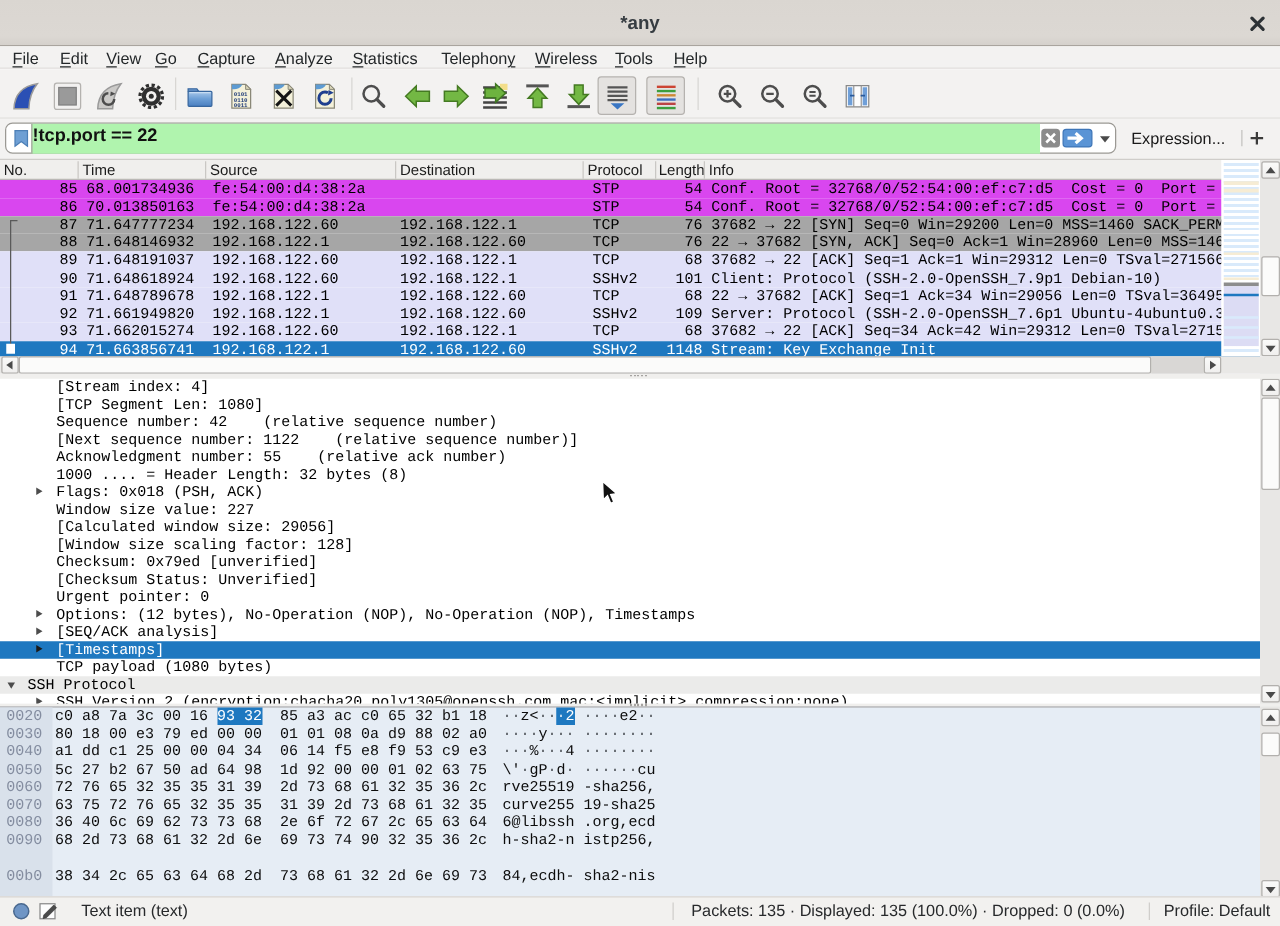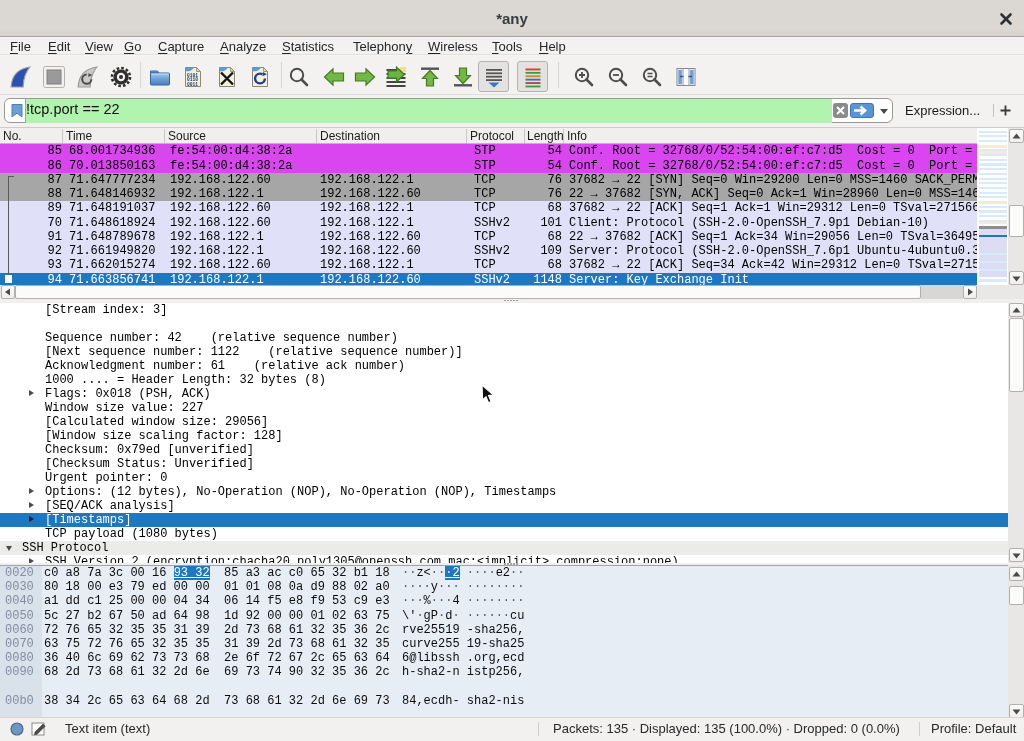--- a/index.html
+++ b/index.html
@@ -18,21 +18,21 @@
 u{text-decoration:underline;text-underline-offset:1.5px;}
 
 #toolbar{left:0;top:56px;width:1024px;height:39px;background:#f3f2f1;border-bottom:1px solid #e0dedc;box-sizing:border-box;}
 .tbi{position:absolute;top:65px;}
 .tsep{position:absolute;top:62px;width:1px;height:26px;background:#d8d6d3;}
 .pressed{position:absolute;top:61px;width:31px;height:31px;background:#e4e2e0;border:1px solid #b5b2af;border-radius:3px;box-sizing:border-box;}
 
 #fbar{left:0;top:95px;width:1024px;height:33px;background:#f3f2f1;border-bottom:1px solid #cfcdca;box-sizing:border-box;}
 #fbox{left:4px;top:98px;width:889px;height:25px;background:#fff;border:1px solid #9b9994;border-radius:6px;box-sizing:border-box;overflow:hidden;}
 #fgreen{left:25px;top:98.5px;width:807px;height:24px;background:#b0f4ae;border-left:1px solid #a5a39e;box-sizing:border-box;}
-#ftext{left:26px;top:101px;font-size:14.5px;color:#111;}
+#ftext{left:26px;top:101px;font-size:14.5px;color:#111;font-weight:bold;}
 #fclear{left:833px;top:103px;width:15px;height:15px;background:#8b8b8b;border-radius:3px;}
 #fapply{left:850px;top:103px;width:24px;height:15px;background:#5a94d5;border:1px solid #3e76b8;border-radius:3px;box-sizing:border-box;}
 #fexpr{left:905px;top:103px;font-size:13px;color:#1a1a1a;}
 #fsep{left:993px;top:104px;width:1px;height:13px;background:#c4c2c0;}
 
 #plist{left:0;top:128px;width:1024px;height:172px;background:#fff;}
 #phead{left:0;top:0px;width:1024px;height:16px;background:#f0efed;border-bottom:1px solid #bab8b5;box-sizing:border-box;font-size:12px;color:#1b1b1b;}
 #phead span{position:absolute;top:1px;}
 .hsep{position:absolute;top:1px;width:1px;height:14px;background:#c9c7c4;}
 .pr{position:absolute;left:0;width:1008px;height:14.25px;line-height:14.25px;overflow:hidden;}
@@ -60,21 +60,21 @@
 .tri{position:absolute;width:0;height:0;border-left:5px solid #4c4c4c;border-top:3.5px solid transparent;border-bottom:3.5px solid transparent;top:3.5px;}
 .trid{position:absolute;width:0;height:0;border-top:5px solid #4c4c4c;border-left:3.5px solid transparent;border-right:3.5px solid transparent;top:5px;}
 
 #hex{left:0;top:565px;width:1008px;height:152px;background:#e6edf5;border-top:1px solid #a3a3a3;box-sizing:border-box;}
 #hexoff{position:absolute;left:0;top:0;width:42px;height:152px;background:#d9e1eb;}
 .hx{position:absolute;left:0;width:1008px;height:14.2px;}
 .hx .o{position:absolute;left:5px;color:#848da0;}
 .hx .h{position:absolute;left:44px;color:#0c0c0c;}
 .hx .a{position:absolute;left:402px;color:#0c0c0c;}
 .hx i{font-style:normal;color:#565b61;}
-.hl{background:#1e78c0;color:#fff;text-decoration:underline;}
+.hl{background:#1e78c0;color:#fff;}
 
 #mmap{left:977px;top:0;width:31px;height:156.5px;background:#fff;}
 .mms{position:absolute;left:2px;width:28px;}
 #hsb{left:0;top:156.5px;width:1008px;height:14.5px;background:#e9e8e6;}
 #hsbthumb{position:absolute;left:15px;top:0.5px;width:906px;height:13.5px;background:#fbfbfa;border:1px solid #b2b0ad;border-radius:2px;box-sizing:border-box;}
 .hsbtn{position:absolute;top:0.5px;width:14px;height:13.5px;background:linear-gradient(180deg,#fafaf9,#f0efee);border:1px solid #b2b0ad;border-radius:2px;box-sizing:border-box;}
 
 #status{left:0;top:717px;width:1024px;height:24px;background:#f2f1ef;border-top:1px solid #d7d5d2;box-sizing:border-box;font-size:13px;color:#27292b;}
 </style></head>
 <body>
@@ -261,25 +261,25 @@
 <div class="abs mono" id="plist">
 <div class="abs" id="phead" style="font-family:'Liberation Sans',sans-serif">
 <span style="left:3px">No.</span><span style="left:66px">Time</span><span style="left:168px">Source</span><span style="left:320px">Destination</span><span style="left:470px">Protocol</span><span style="left:527px">Length</span><span style="left:567px">Info</span>
 <div class="hsep" style="left:62px"></div><div class="hsep" style="left:164px"></div><div class="hsep" style="left:316px"></div><div class="hsep" style="left:466px"></div><div class="hsep" style="left:524px"></div><div class="hsep" style="left:563px"></div>
 </div>
 <div class="pr rowwhite" style="top:16.3px"><span class="c0">85</span><span class="c1">68.001734936</span><span class="c2">fe:54:00:d4:38:2a</span><span class="c4">STP</span><span class="c5">54</span><span class="c6">Conf. Root = 32768/0/52:54:00:ef:c7:d5  Cost = 0  Port = 0x8001</span></div>
 <div class="pr rowwhite" style="top:30.55px"><span class="c0">86</span><span class="c1">70.013850163</span><span class="c2">fe:54:00:d4:38:2a</span><span class="c4">STP</span><span class="c5">54</span><span class="c6">Conf. Root = 32768/0/52:54:00:ef:c7:d5  Cost = 0  Port = 0x8001</span></div>
 <div class="pr rowgray" style="top:44.8px"><span class="c0">87</span><span class="c1">71.647777234</span><span class="c2">192.168.122.60</span><span class="c3">192.168.122.1</span><span class="c4">TCP</span><span class="c5">76</span><span class="c6">37682 → 22 [SYN] Seq=0 Win=29200 Len=0 MSS=1460 SACK_PERM=1 TSval=2715667738 TSecr=0 WS=128</span></div>
 <div class="pr rowgray" style="top:59.05px"><span class="c0">88</span><span class="c1">71.648146932</span><span class="c2">192.168.122.1</span><span class="c3">192.168.122.60</span><span class="c4">TCP</span><span class="c5">76</span><span class="c6">22 → 37682 [SYN, ACK] Seq=0 Ack=1 Win=28960 Len=0 MSS=1460 SACK_PERM=1 TSval=3649560235</span></div>
 <div class="pr rowlav" style="top:73.3px"><span class="c0">89</span><span class="c1">71.648191037</span><span class="c2">192.168.122.60</span><span class="c3">192.168.122.1</span><span class="c4">TCP</span><span class="c5">68</span><span class="c6">37682 → 22 [ACK] Seq=1 Ack=1 Win=29312 Len=0 TSval=2715667739 TSecr=3649560235</span></div>
-<div class="pr rowlav" style="top:87.55px"><span class="c0">70</span><span class="c1">71.648618924</span><span class="c2">192.168.122.60</span><span class="c3">192.168.122.1</span><span class="c4">SSHv2</span><span class="c5">101</span><span class="c6">Client: Protocol (SSH-2.0-OpenSSH_7.9p1 Debian-10)</span></div>
+<div class="pr rowlav" style="top:87.55px"><span class="c0">90</span><span class="c1">71.648618924</span><span class="c2">192.168.122.60</span><span class="c3">192.168.122.1</span><span class="c4">SSHv2</span><span class="c5">101</span><span class="c6">Client: Protocol (SSH-2.0-OpenSSH_7.9p1 Debian-10)</span></div>
 <div class="pr rowlav" style="top:101.8px"><span class="c0">91</span><span class="c1">71.648789678</span><span class="c2">192.168.122.1</span><span class="c3">192.168.122.60</span><span class="c4">TCP</span><span class="c5">68</span><span class="c6">22 → 37682 [ACK] Seq=1 Ack=34 Win=29056 Len=0 TSval=3649560235 TSecr=2715667739</span></div>
 <div class="pr rowlav" style="top:116.05px"><span class="c0">92</span><span class="c1">71.661949820</span><span class="c2">192.168.122.1</span><span class="c3">192.168.122.60</span><span class="c4">SSHv2</span><span class="c5">109</span><span class="c6">Server: Protocol (SSH-2.0-OpenSSH_7.6p1 Ubuntu-4ubuntu0.3)</span></div>
 <div class="pr rowlav" style="top:130.3px"><span class="c0">93</span><span class="c1">71.662015274</span><span class="c2">192.168.122.60</span><span class="c3">192.168.122.1</span><span class="c4">TCP</span><span class="c5">68</span><span class="c6">37682 → 22 [ACK] Seq=34 Ack=42 Win=29312 Len=0 TSval=2715667752 TSecr=3649560248</span></div>
-<div class="pr rowsel" style="top:144.55px"><span class="c0">94</span><span class="c1">71.663856741</span><span class="c2">192.168.122.1</span><span class="c3">192.168.122.60</span><span class="c4">SSHv2</span><span class="c5">1148</span><span class="c6">Server: Key Exchange Init</span></div>
+<div class="pr rowsel" style="top:144.55px"><span class="c0">94</span><span class="c1">71.663856741</span><span class="c2">192.168.122.1</span><span class="c3">192.168.122.60</span><span class="c4">SSHv2</span><span class="c5">1148</span><span class="c6">Stream: Key Exchange Init</span></div>
 
 <div class="abs" style="left:8px;top:48px;width:1px;height:102px;background:#5a5a5a"></div>
 <div class="abs" style="left:8px;top:48px;width:6px;height:1px;background:#5a5a5a"></div>
 <div class="abs" style="left:5px;top:147px;width:7px;height:8px;background:#fff"></div>
 
 <div class="abs" id="mmap">
 <div class="mms" style="top:0;height:94px;background:repeating-linear-gradient(180deg,#ffffff 0px,#ffffff 2.5px,#d9eafb 2.5px,#d9eafb 4.7px)"></div>
 <div class="mms" style="top:17px;height:3px;background:#f6ecd4"></div>
 <div class="mms" style="top:23px;height:3px;background:#f6ecd4"></div>
 <div class="mms" style="top:73.5px;height:2.5px;background:#f6ecd4"></div>
@@ -299,24 +299,25 @@
 <svg class="abs" style="left:4px;top:3.5px" width="7" height="8" viewBox="0 0 7 8">
           <path d="M6 0.5 L1 4 L6 7.5 Z" fill="#4a4a4a"></path>
         </svg>
 <svg class="abs" style="left:966.5px;top:3.5px" width="7" height="8" viewBox="0 0 7 8">
           <path d="M1 0.5 L6 4 L1 7.5 Z" fill="#4a4a4a"></path>
         </svg>
 </div>
 </div>
 
 <div class="abs mono" id="details">
-<div class="dl" style="top:0.5px"><span class="t2">[Stream index: 3]</span></div>
+<div class="dl" style="top:0.5px"><span class="t2">[Stream index: 4]</span></div>
+<div class="dl" style="top:14.5px"><span class="t2">[TCP Segment Len: 1080]</span></div>
 <div class="dl" style="top:28.5px"><span class="t2">Sequence number: 42    (relative sequence number)</span></div>
 <div class="dl" style="top:42.5px"><span class="t2">[Next sequence number: 1122    (relative sequence number)]</span></div>
-<div class="dl" style="top:56.5px"><span class="t2">Acknowledgment number: 61    (relative ack number)</span></div>
+<div class="dl" style="top:56.5px"><span class="t2">Acknowledgment number: 55    (relative ack number)</span></div>
 <div class="dl" style="top:70.5px"><span class="t2">1000 .... = Header Length: 32 bytes (8)</span></div>
 <div class="dl" style="top:84.5px"><i class="tri" style="left:29px"></i><span class="t2">Flags: 0x018 (PSH, ACK)</span></div>
 <div class="dl" style="top:98.5px"><span class="t2">Window size value: 227</span></div>
 <div class="dl" style="top:112.5px"><span class="t2">[Calculated window size: 29056]</span></div>
 <div class="dl" style="top:126.5px"><span class="t2">[Window size scaling factor: 128]</span></div>
 <div class="dl" style="top:140.5px"><span class="t2">Checksum: 0x79ed [unverified]</span></div>
 <div class="dl" style="top:154.5px"><span class="t2">[Checksum Status: Unverified]</span></div>
 <div class="dl" style="top:168.5px"><span class="t2">Urgent pointer: 0</span></div>
 <div class="dl" style="top:182.5px"><i class="tri" style="left:29px"></i><span class="t2">Options: (12 bytes), No-Operation (NOP), No-Operation (NOP), Timestamps</span></div>
 <div class="dl" style="top:210.5px;background:#1e78c0;color:#fff"><i class="tri" style="left:29px;border-left-color:#1a1a1a"></i><span class="t2">[Timestamps]</span></div>

